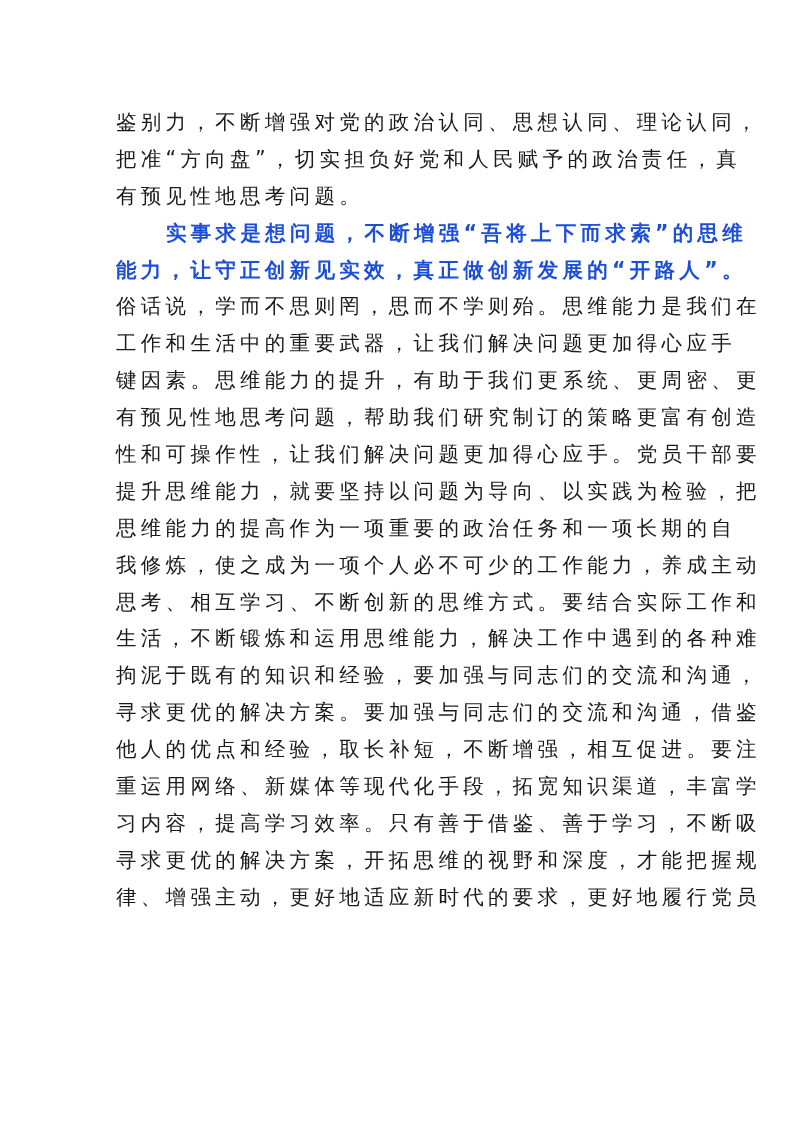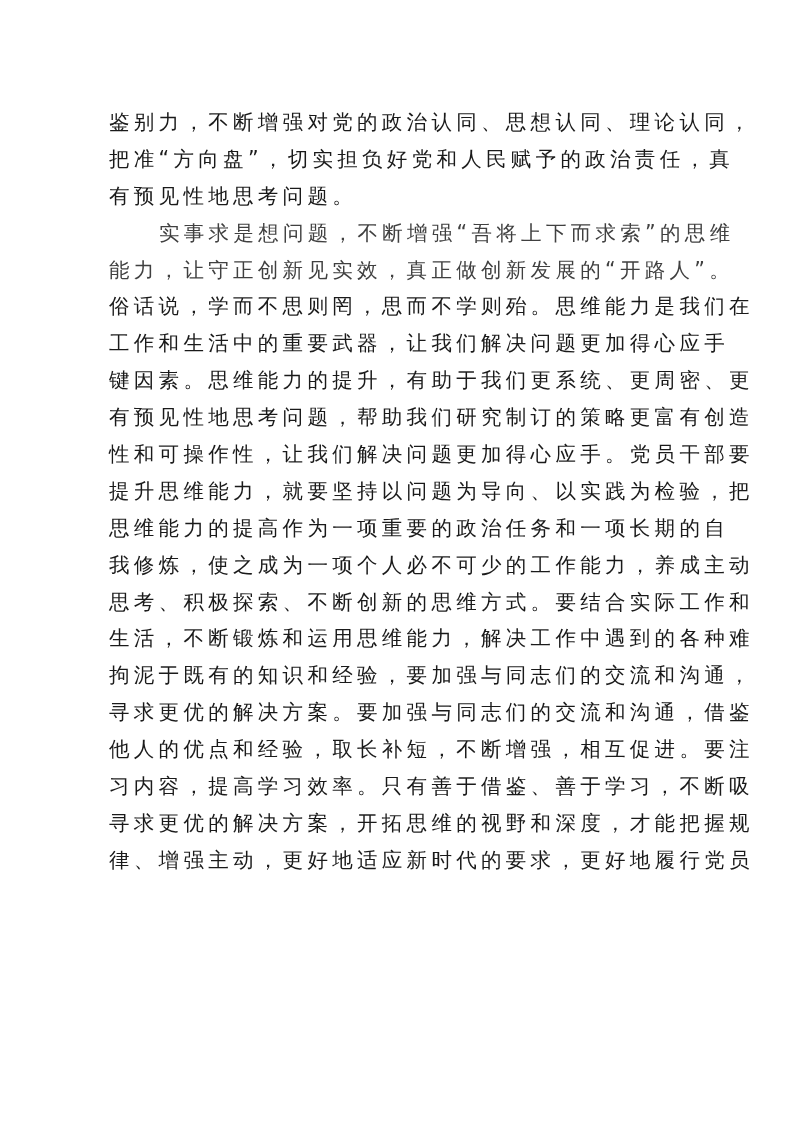--- a/index.html
+++ b/index.html
@@ -10,35 +10,35 @@
     body {
       width: 793px;
       height: 1122px;
       position: relative;
       overflow: hidden;
       font-family: "DejaVu Sans", "Liberation Sans", sans-serif;
       color: #1a1a1a;
     }
     .page {
       position: absolute;
-      left: 109px;
+      left: 116px;
       top: 104px;
       width: 552px;
     }
     .line {
       height: 36.9px;
       line-height: 36.9px;
       font-size: 20.5px;
       white-space: nowrap;
       letter-spacing: 4.3px;
     }
     .line.bold {
-      font-weight: normal;
+      font-weight: bold;
       letter-spacing: 4.3px;
-      color: #404040;
+      color: #1d4ed8;
     }
     .indent {
       padding-left: 50px;
     }
   </style>
 </head>
 <body>
 
 <div class="page">
 
@@ -55,22 +55,23 @@
 
   <div>
     <div class="line">俗话说，学而不思则罔，思而不学则殆。思维能力是我们在</div>
     <div class="line">工作和生活中的重要武器，让我们解决问题更加得心应手</div>
     <div class="line">键因素。思维能力的提升，有助于我们更系统、更周密、更</div>
     <div class="line">有预见性地思考问题，帮助我们研究制订的策略更富有创造</div>
     <div class="line">性和可操作性，让我们解决问题更加得心应手。党员干部要</div>
     <div class="line">提升思维能力，就要坚持以问题为导向、以实践为检验，把</div>
     <div class="line">思维能力的提高作为一项重要的政治任务和一项长期的自</div>
     <div class="line">我修炼，使之成为一项个人必不可少的工作能力，养成主动</div>
-    <div class="line">思考、积极探索、不断创新的思维方式。要结合实际工作和</div>
+    <div class="line">思考、相互学习、不断创新的思维方式。要结合实际工作和</div>
     <div class="line">生活，不断锻炼和运用思维能力，解决工作中遇到的各种难</div>
     <div class="line">拘泥于既有的知识和经验，要加强与同志们的交流和沟通，</div>
     <div class="line">寻求更优的解决方案。要加强与同志们的交流和沟通，借鉴</div>
     <div class="line">他人的优点和经验，取长补短，不断增强，相互促进。要注</div>
+    <div class="line">重运用网络、新媒体等现代化手段，拓宽知识渠道，丰富学</div>
     <div class="line">习内容，提高学习效率。只有善于借鉴、善于学习，不断吸</div>
     <div class="line">寻求更优的解决方案，开拓思维的视野和深度，才能把握规</div>
     <div class="line">律、增强主动，更好地适应新时代的要求，更好地履行党员</div>
   </div>
 </div>
 
 </body></html>

